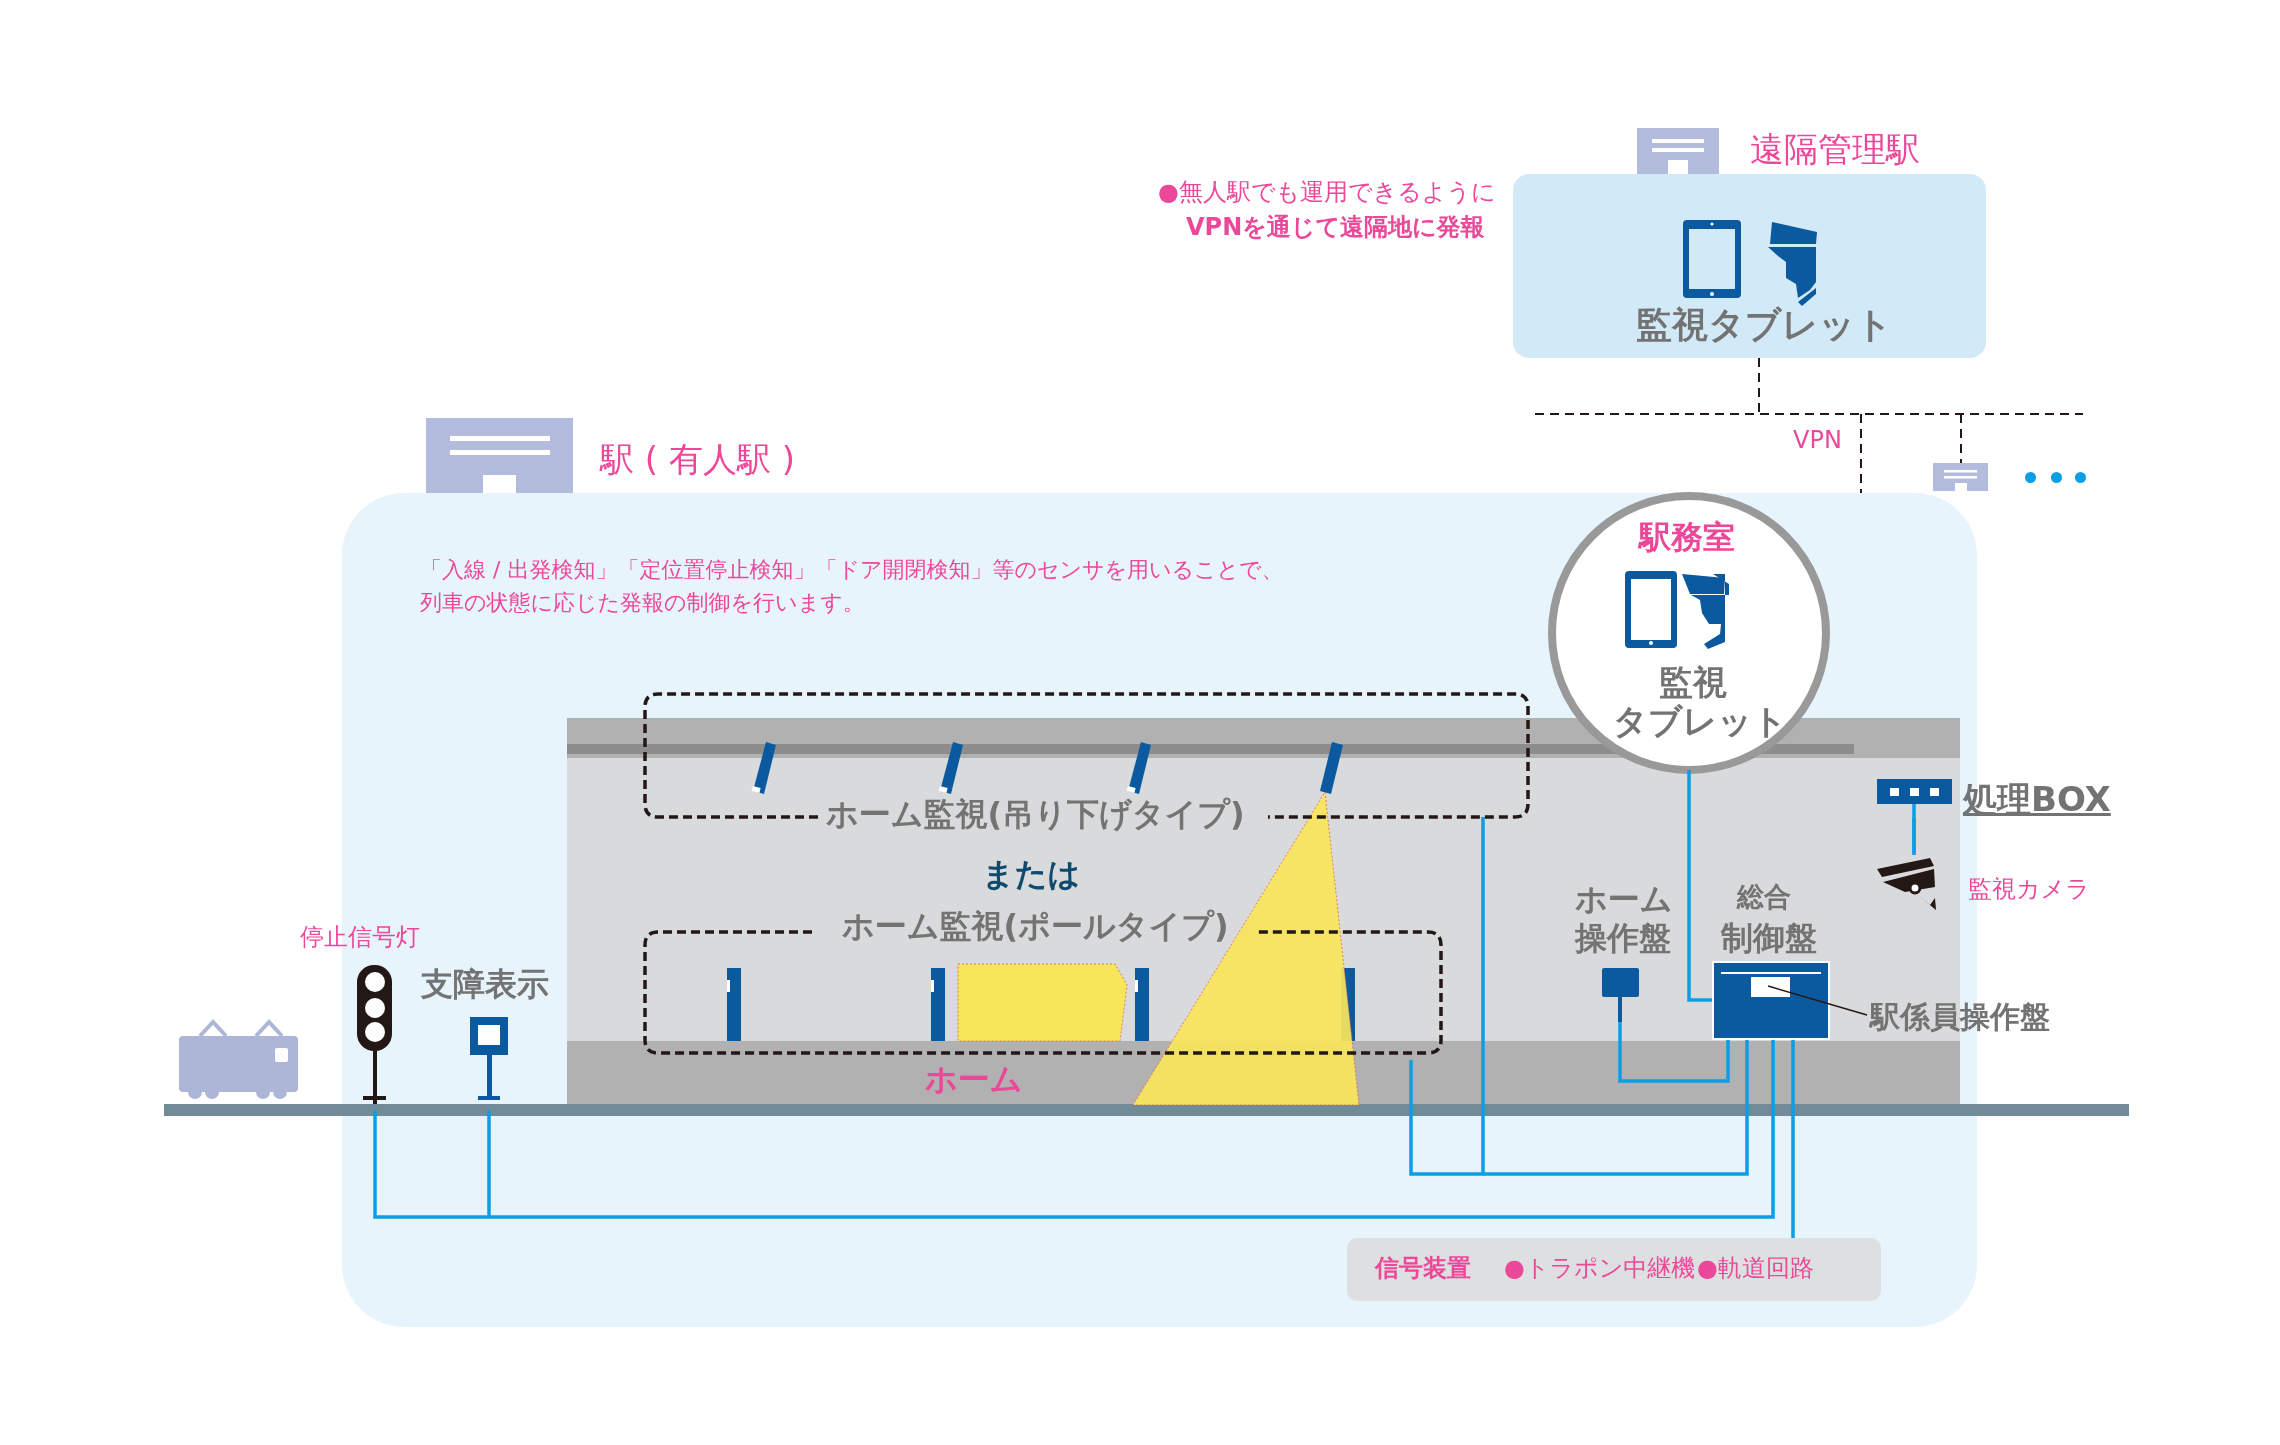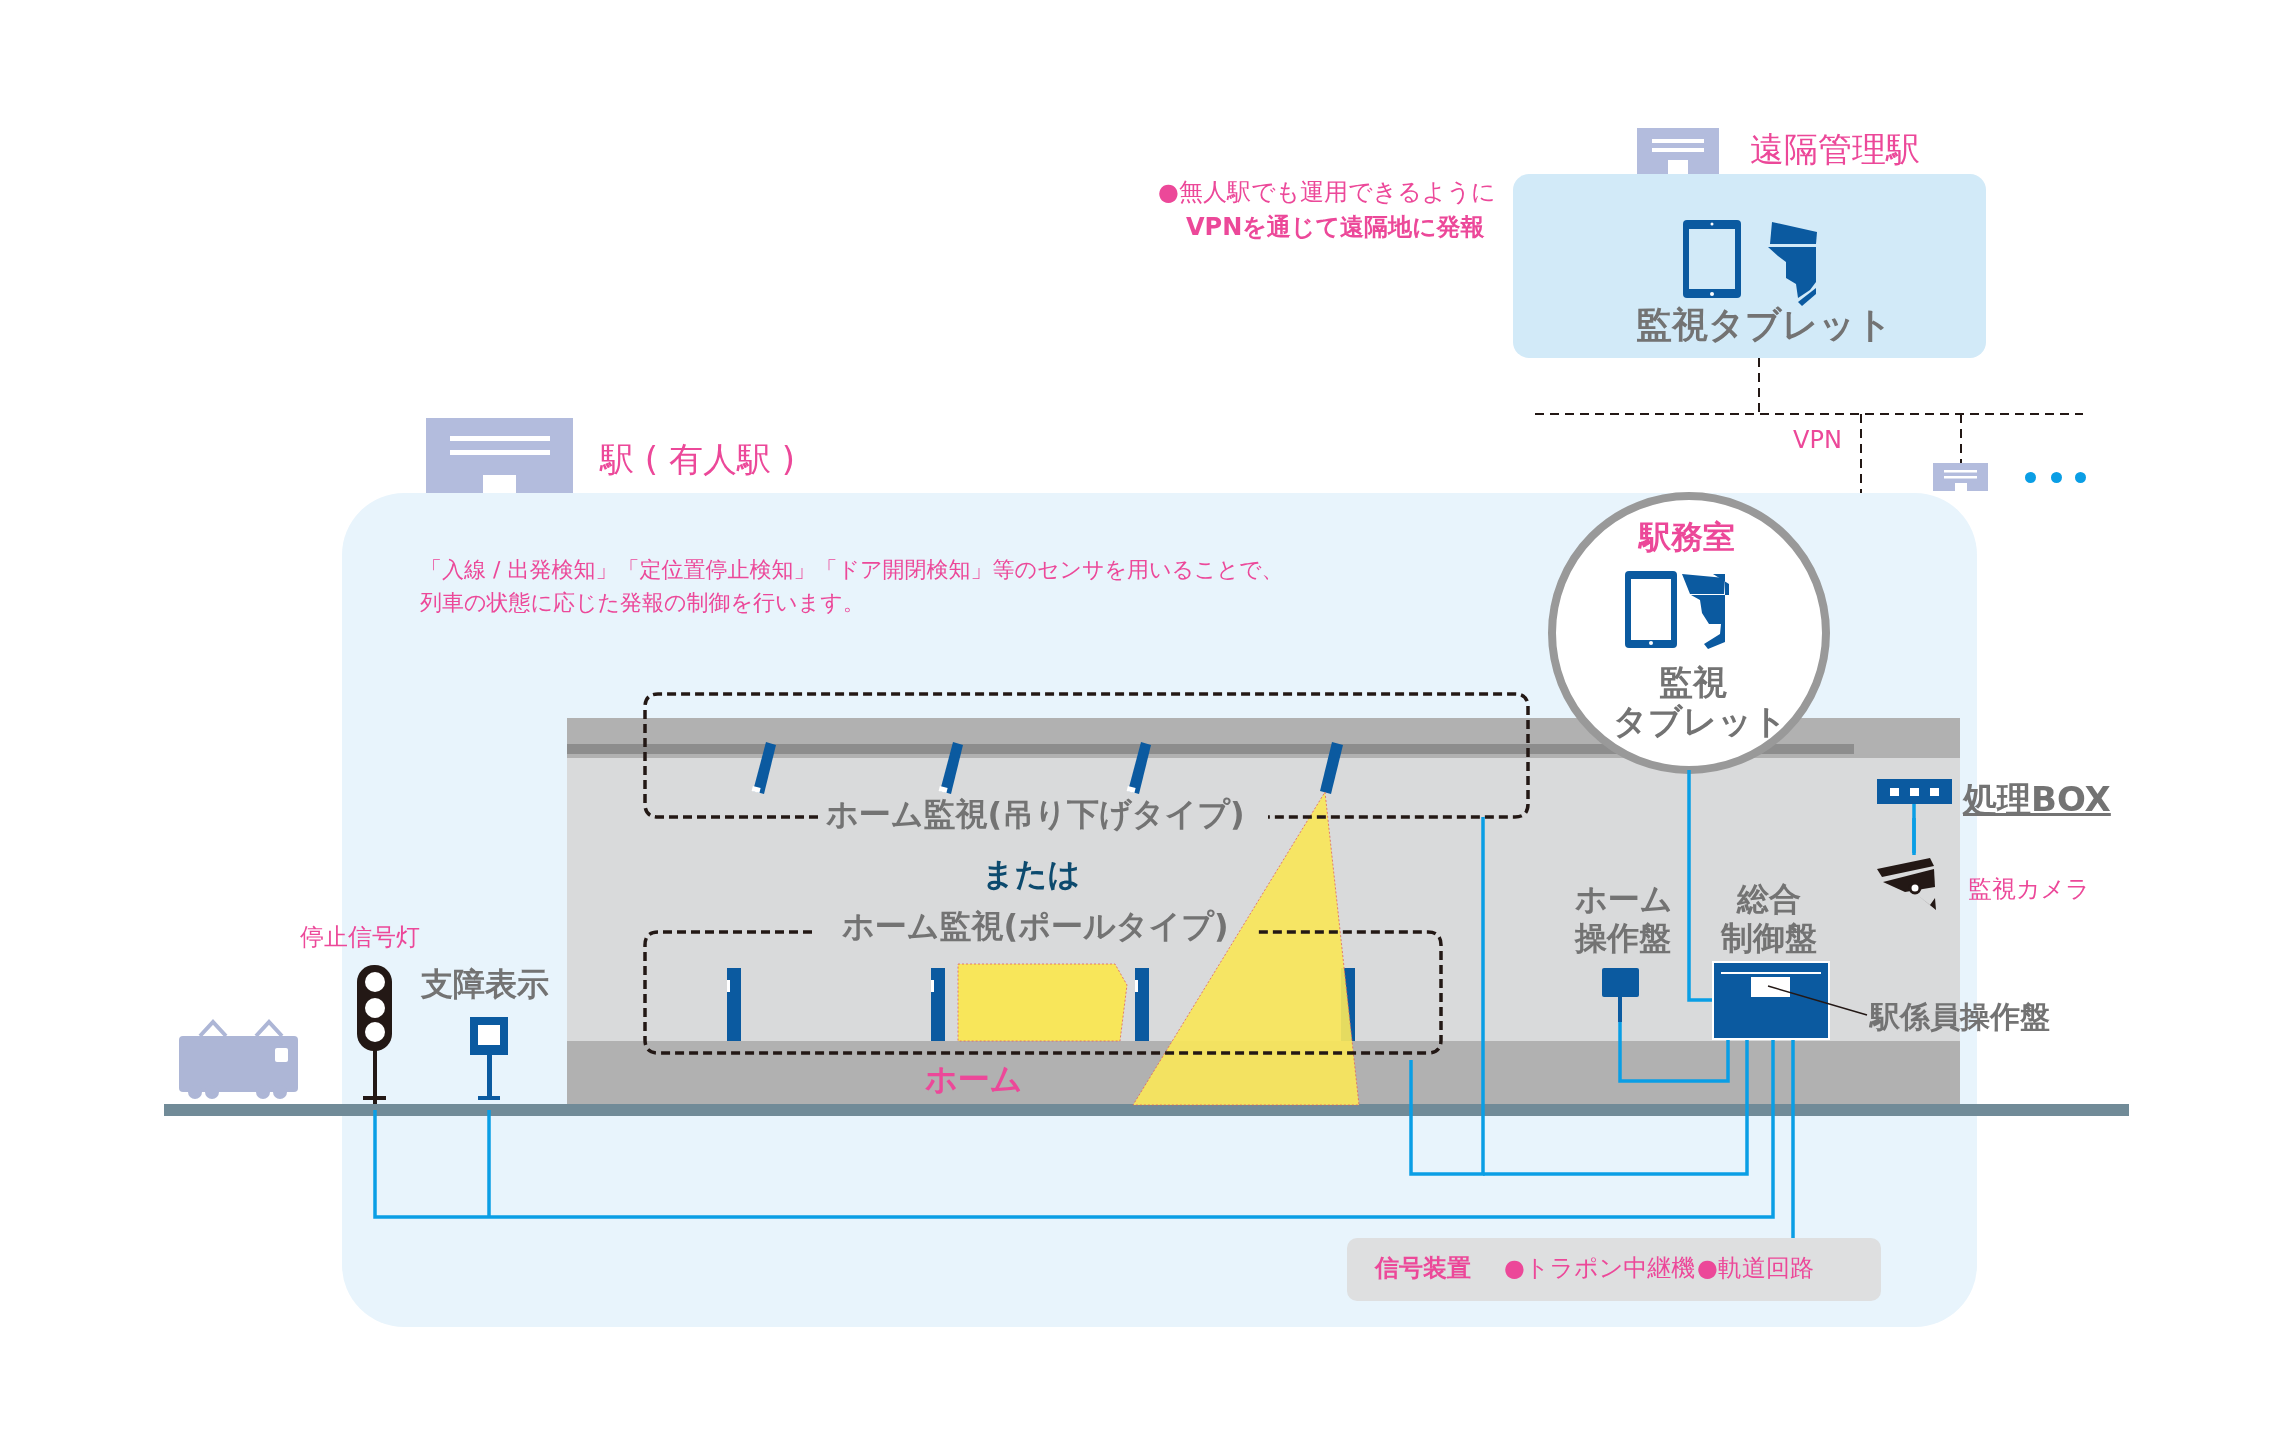--- a/index.html
+++ b/index.html
@@ -206,21 +206,21 @@
 
 <div class="t blue" style="left:826px;top:798px;font-size:32px;">ホーム監視(吊り下げタイプ)</div>
 <div class="t" style="left:982px;top:858px;font-size:32px;font-weight:bold;color:#0c4a6e;">または</div>
 <div class="t blue" style="left:842px;top:910px;font-size:32px;">ホーム監視(ポールタイプ)</div>
 <div class="t dark" style="left:925px;top:1063px;font-size:32px;font-weight:bold;">ホーム</div>
 
 <div class="t blue" style="left:1963px;top:782px;font-size:34px;text-decoration:underline;">処理BOX</div>
 <div class="t dark" style="left:1968px;top:877px;font-size:24px;">監視カメラ</div>
 <div class="t blue" style="left:1575px;top:883px;font-size:32px;">ホーム</div>
 <div class="t blue" style="left:1575px;top:922px;font-size:32px;">操作盤</div>
-<div class="t blue" style="left:1737px;top:883px;font-size:32px;">総合</div>
+<div class="t blue" style="left:1737px;top:883px;font-size:27px;">総合</div>
 <div class="t blue" style="left:1721px;top:922px;font-size:32px;">制御盤</div>
 <div class="t blue" style="left:1870px;top:1002px;font-size:30px;">駅係員操作盤</div>
 <div class="t dark" style="left:300px;top:925px;font-size:24px;">停止信号灯</div>
 <div class="t blue" style="left:421px;top:968px;font-size:32px;">支障表示</div>
 
 <div class="t dark" style="left:1375px;top:1256px;font-size:24px;font-weight:bold;">信号装置</div>
 <div class="t dark" style="left:1504px;top:1256px;font-size:24px;">●トラポン中継機</div>
 <div class="t dark" style="left:1697px;top:1256px;font-size:24px;">●軌道回路</div>
 
 </body></html>

